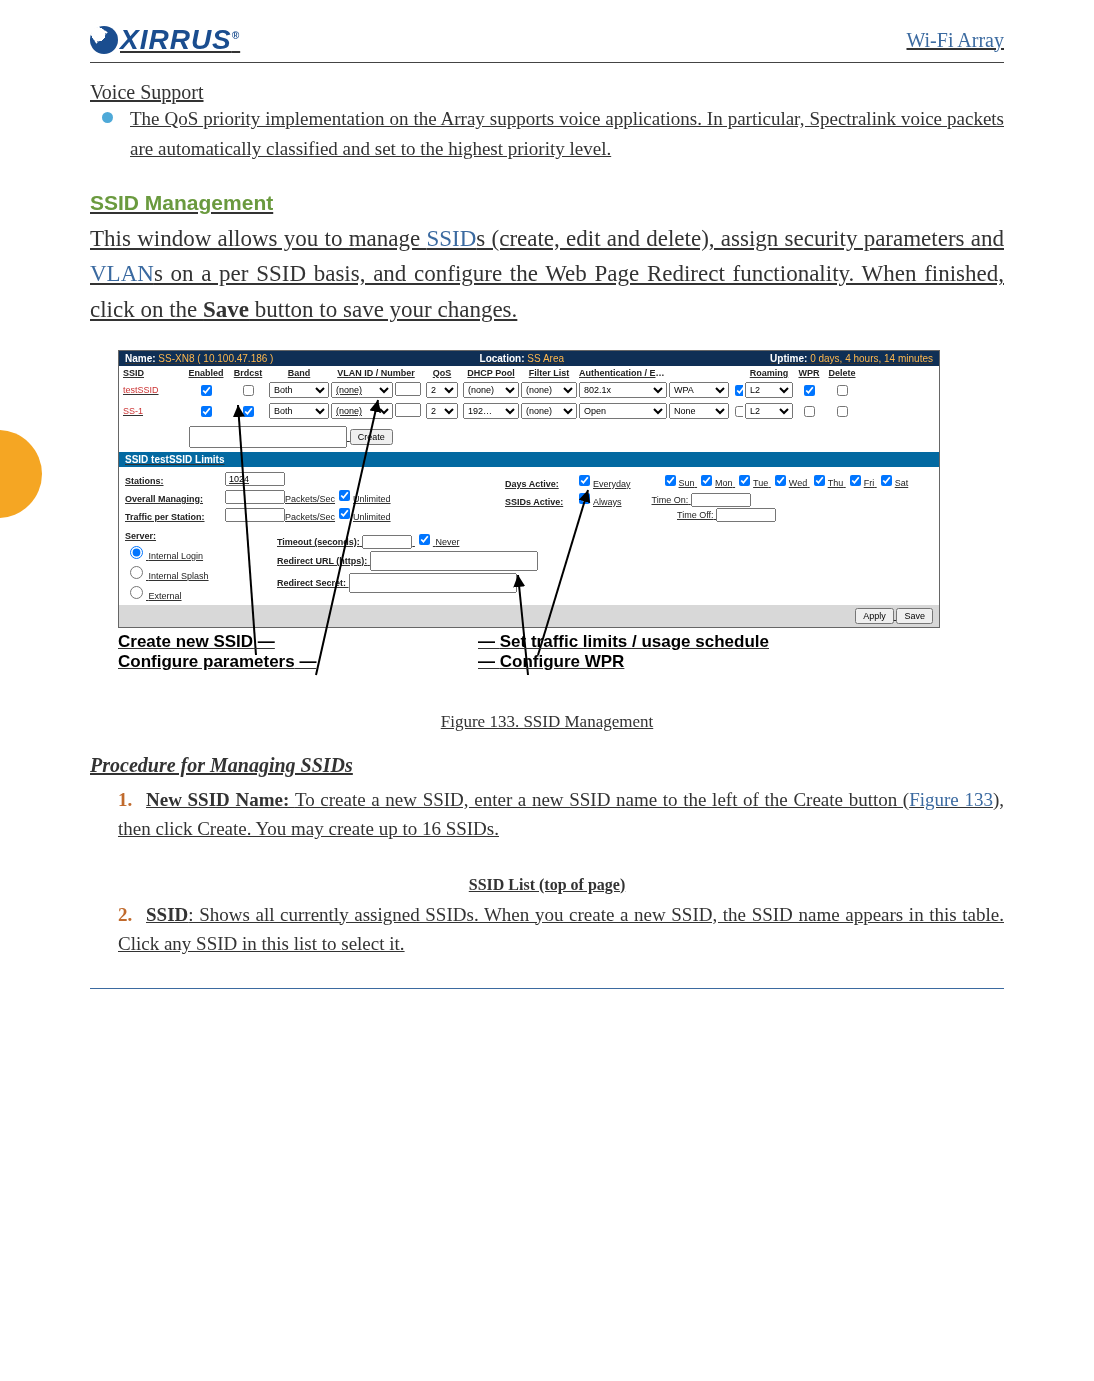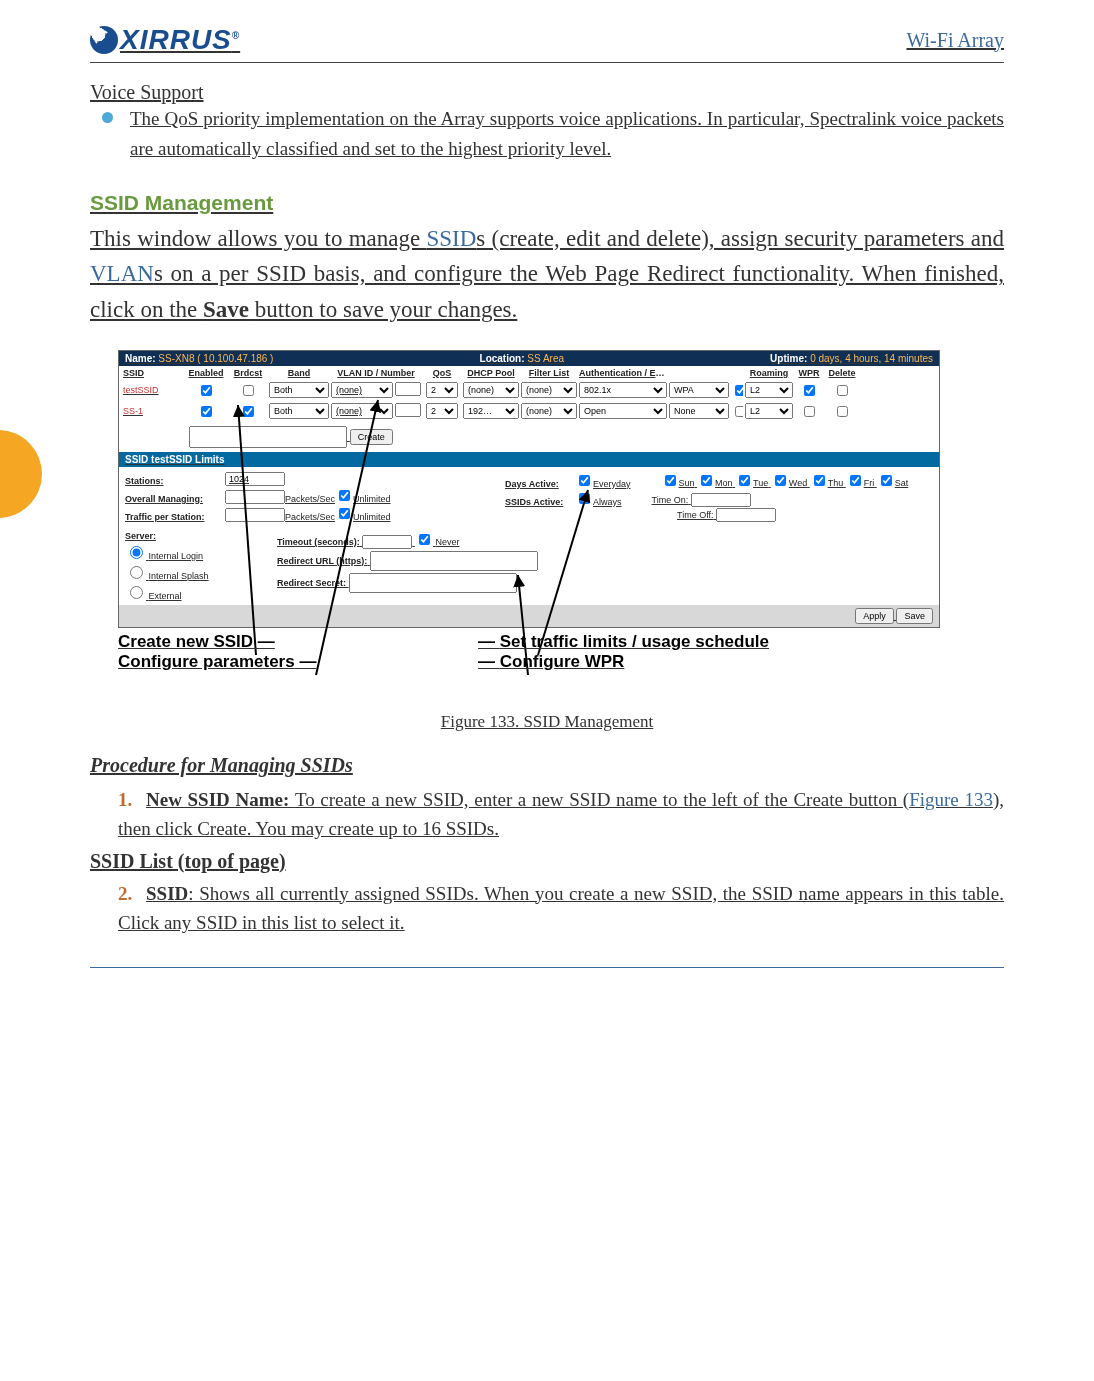--- a/index.html
+++ b/index.html
@@ -91,21 +91,21 @@
     margin: 26px 0 6px 0;
   }
   .para {
     font-size: 23px;
     line-height: 1.55;
     text-align: justify;
   }
   .link { color: #3b6aa0; }
   .bold { font-weight: bold; }
   .italic-bold { font-weight: bold; font-style: italic; font-size:20px; margin:22px 0 8px 0;}
-  .sub-bold { font-weight: bold; font-size:20px; margin:6px 0 6px 0;}
+  .sub-bold { font-weight: bold; font-size:16px; margin:32px 0 6px 0;text-align:center;}
   .fig-caption {
     text-align: center;
     font-size: 17px;
     margin: 14px 0 8px 0;
   }
   
   .shot-wrap { margin: 22px 0 4px 28px; position:relative; }
   .shot {
     width: 820px;
     border: 1px solid #666;

